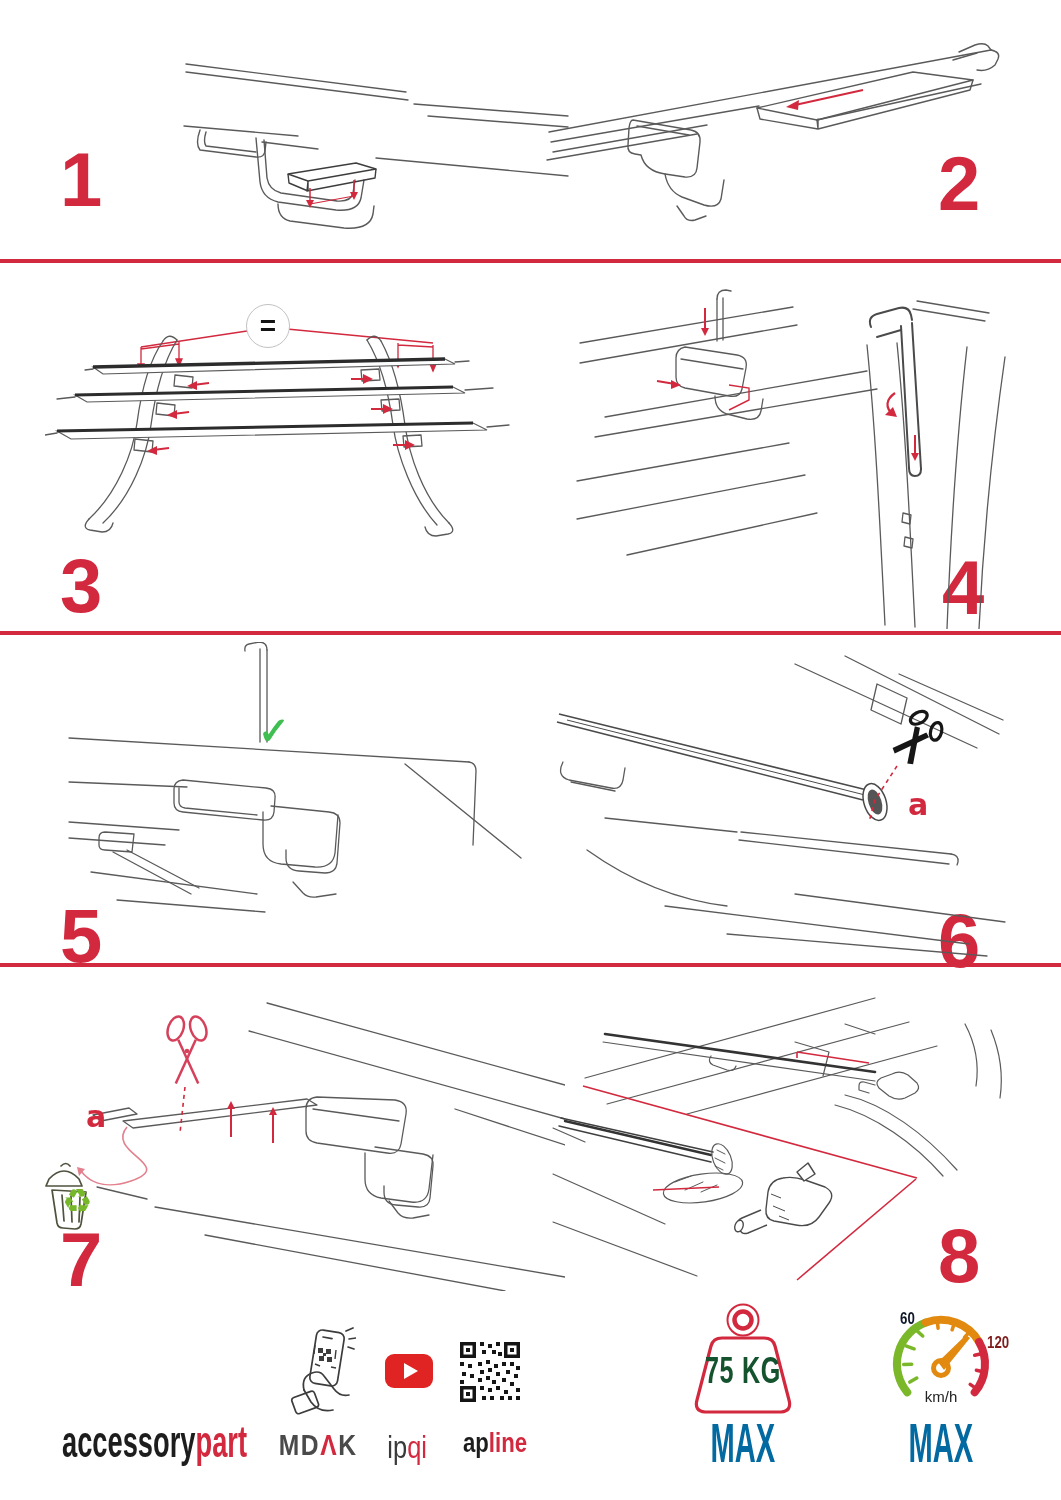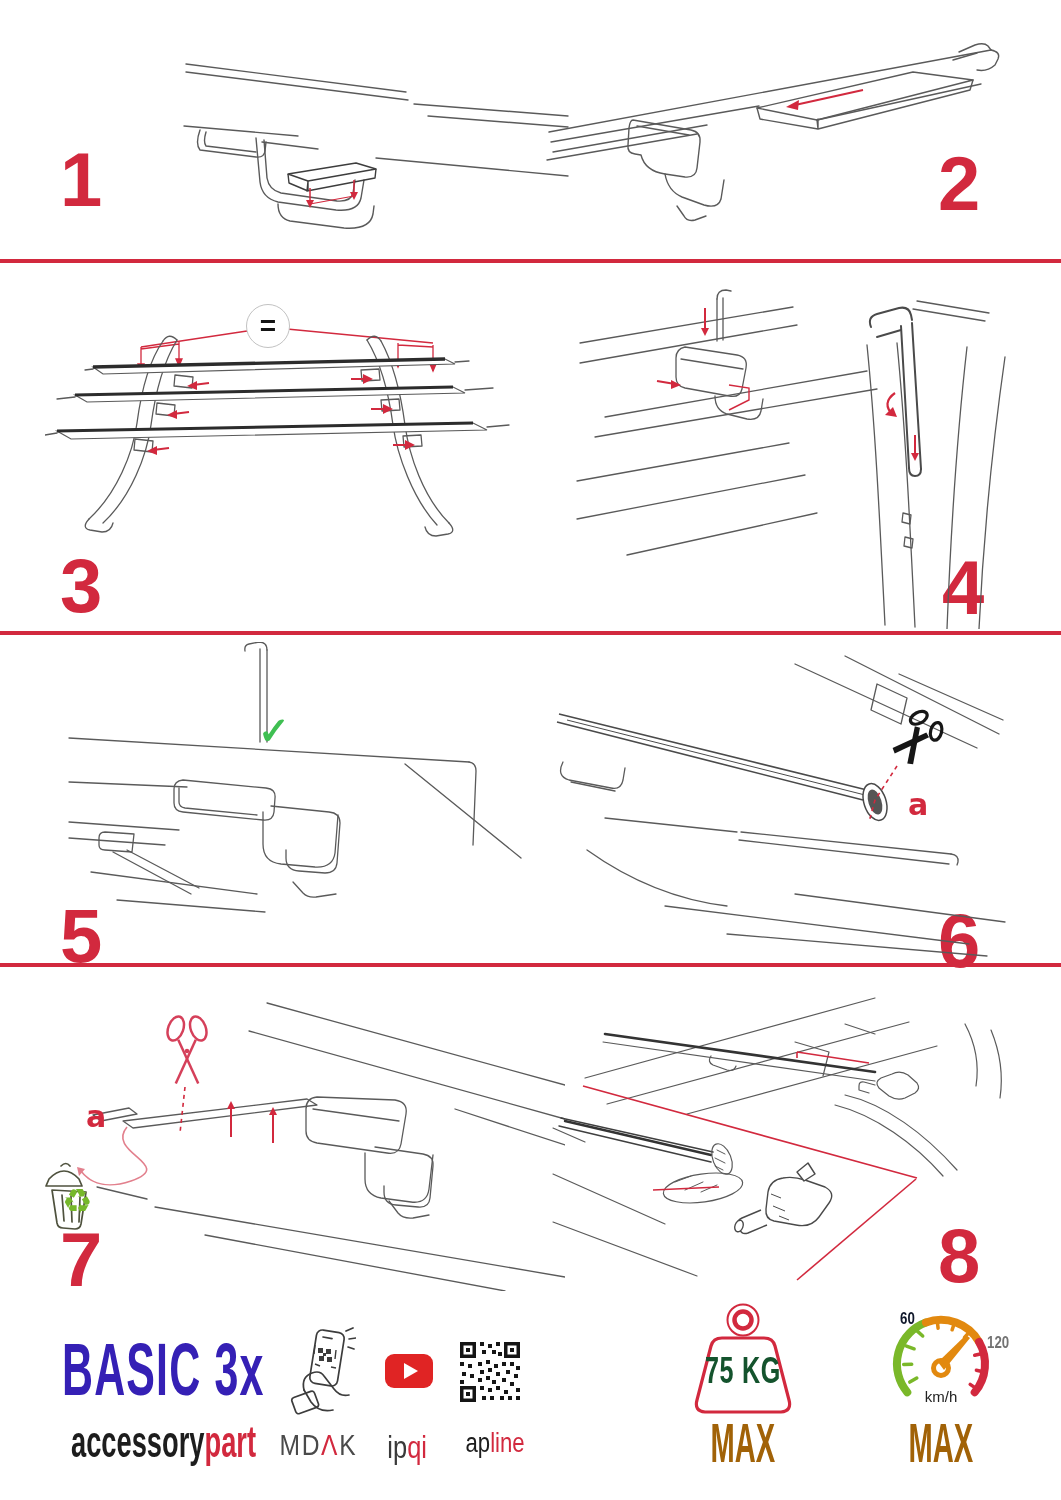--- a/index.html
+++ b/index.html
@@ -10,38 +10,38 @@
   .draw{position:absolute;}
   .anno{position:absolute;line-height:1;}
   .anno-a{color:#d2293e;font-size:30px;font-weight:700;font-family:"DejaVu Sans",sans-serif;}
   .check{color:#3fbf52;font-size:38px;font-weight:700;}
   .recycle{color:#76b82a;font-size:34px;font-family:"DejaVu Sans",sans-serif;}
   .equals-badge{position:absolute;width:42px;height:42px;border:1.5px solid #c2c2c2;border-radius:50%;
         display:flex;align-items:center;justify-content:center;font-size:28px;font-weight:800;color:#141414;background:#fff;}
   
   .brand-title{position:absolute;color:#3520b5;font-weight:700;font-size:74px;line-height:.92;white-space:nowrap;}
   .brand-title .cx{display:inline-block;transform:scaleX(.58);transform-origin:left bottom;letter-spacing:2px;}
-  .brand-sub{position:absolute;font-weight:700;font-size:44px;line-height:1;white-space:nowrap;margin-left:9px;}
+  .brand-sub{position:absolute;font-weight:700;font-size:44px;line-height:1;white-space:nowrap;}
   .brand-sub .cx{display:inline-block;transform:scaleX(.62);transform-origin:left bottom;letter-spacing:0px;}
   .brand-sub .b1{color:#1d1d1d;} .brand-sub .b2{color:#d2293e;}
-  .partner{position:absolute;text-align:center;font-weight:400;white-space:nowrap;}
+  .partner{position:absolute;text-align:center;font-weight:700;white-space:nowrap;}
   .partner .cx{display:inline-block;transform:scaleX(.82);transform-origin:center bottom;}
   .mdak{font-size:30px;color:#4a4a4a;letter-spacing:2px;}
   .mdak .acc{color:#d2293e;}
   .ipqi{font-size:31px;color:#3a3a3a;font-weight:400;}
   .ipqi .acc{color:#d2293e;}
   .apline{font-size:27px;color:#1d1d1d;}
   .apline .acc{color:#d2293e;}
-  .maxlabel{position:absolute;text-align:center;font-weight:700;font-size:52px;color:#a16207;line-height:1;}
+  .maxlabel{position:absolute;text-align:center;font-weight:700;font-size:52px;color:#0369a1;line-height:1;}
   .maxlabel .cx{display:inline-block;transform:scale(.56,1.08);transform-origin:center top;}
   .kgvalue{position:absolute;text-align:center;font-weight:700;font-size:37px;color:#14532d;line-height:1;white-space:nowrap;}
   .kgvalue .cx{display:inline-block;transform:scaleX(.68);transform-origin:center top;letter-spacing:1px;}
   .speed-tick{position:absolute;font-weight:700;font-size:17px;line-height:1;}
   .speed-tick .cx{display:inline-block;transform:scaleX(.78);transform-origin:center top;}
-  .t-low{color:#0f172a;} .t-high{color:#737373;}
+  .t-low{color:#0f172a;} .t-high{color:#7f1d1d;}
   .kmh{position:absolute;text-align:center;font-size:15px;color:#222;font-weight:400;line-height:1;}
 </style>
 </head>
 <body>
 
 <div class="page">
 
   <div class="divider" style="top:259px"></div>
   <div class="divider" style="top:631px"></div>
   <div class="divider" style="top:963px"></div>
@@ -315,23 +315,20 @@
   </svg>
 
   <div class="equals-badge" style="left:246px;top:304px">
     <span>=</span>
   </div>
   <span class="anno check" style="left:258px;top:712px">✓</span>
   <span class="anno anno-a" style="left:908px;top:790px">a</span>
   <span class="anno anno-a" style="left:86px;top:1102px">a</span>
   <span class="anno recycle" style="left:62px;top:1184px">♻</span>
 
-  <div class="brand-title" style="left:62px;top:1336px">
-    <span class="cx">BASIC 3x</span>
-  </div>
   <div class="brand-sub" style="left:62px;top:1420px">
     <span class="cx"><span class="b1">accessory</span><span class="b2">part</span></span>
   </div>
 
   <svg class="draw" style="left:290px;top:1326px" width="66" height="100" viewBox="0 0 66 100">
     <g stroke="#3c3c3c" stroke-width="1.7" fill="none" stroke-linecap="round" stroke-linejoin="round">
       <rect x="23" y="5" width="28" height="54" rx="6" transform="rotate(9 37 32)"></rect>
       <path d="M33,11 l9,1.6"></path>
       <path d="M56,5 l7,-3 M59,13 l7,-1 M58,21 l6,2"></path>
       <path d="M14,64 q-3,-13 8,-17 q8,-3 12,3 l10,13 q6,8 15,6"></path>

